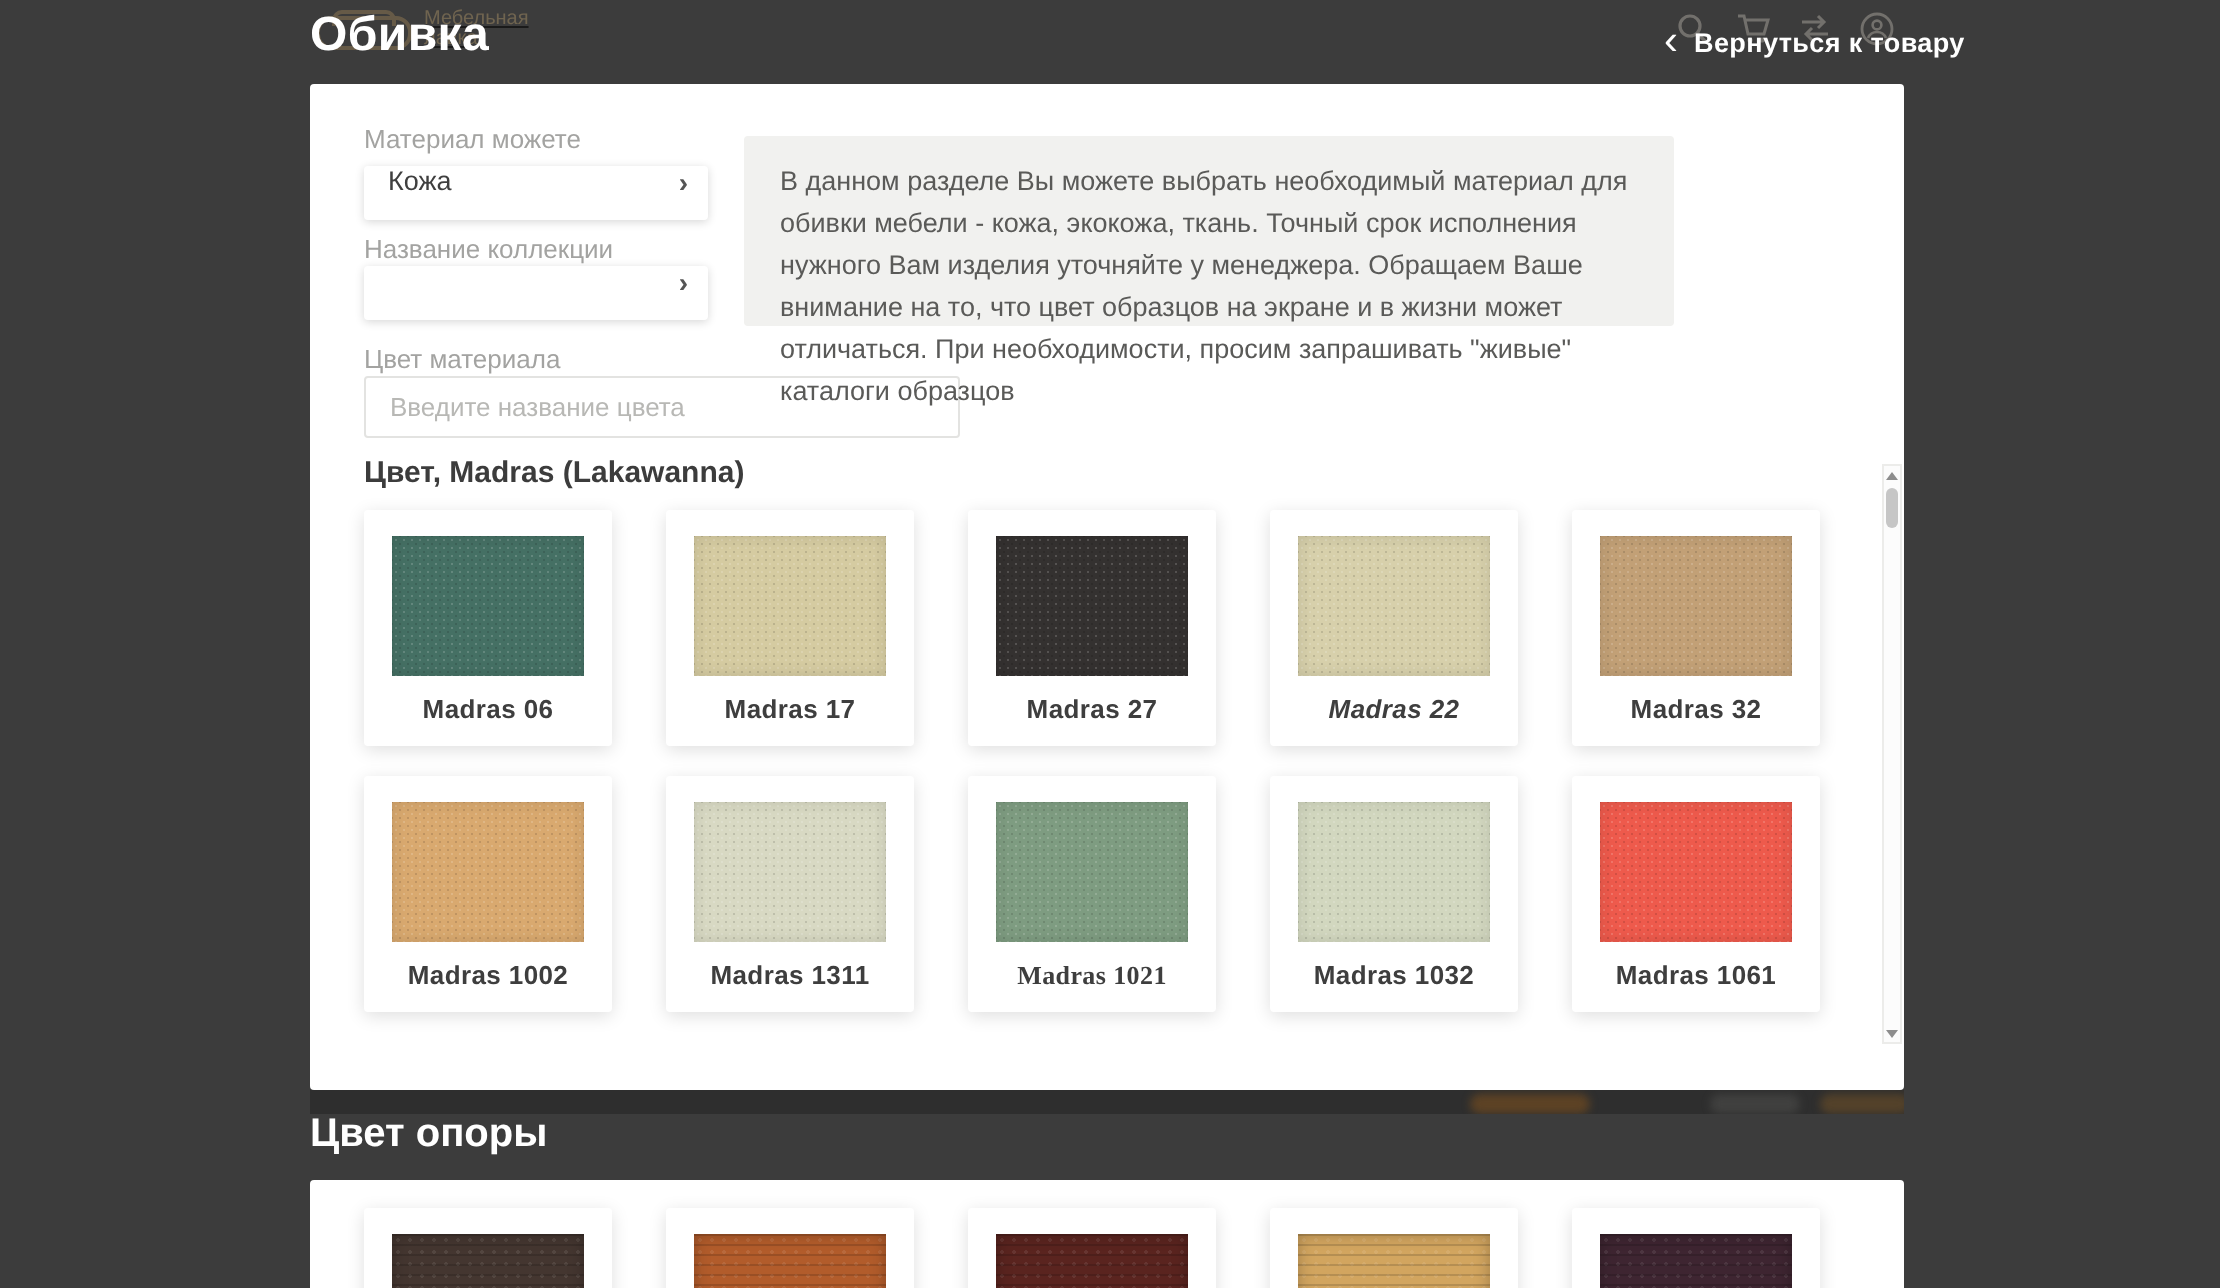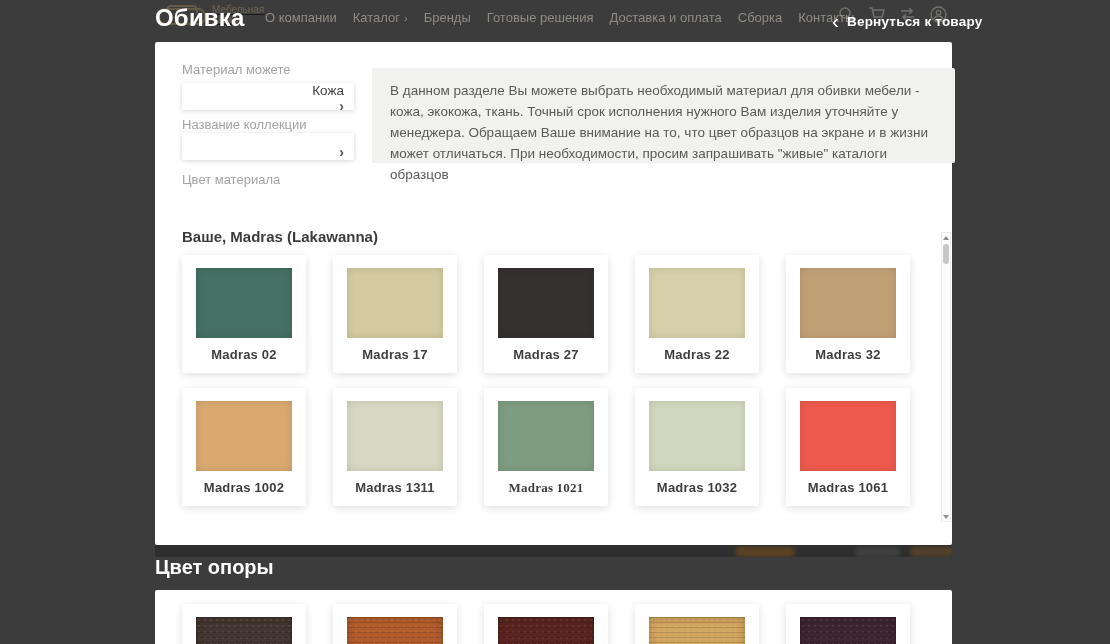--- a/index.html
+++ b/index.html
@@ -22,27 +22,27 @@
   
   .page-title { position:absolute; left:155px; top:4px; color:#fff; font-size:24px; font-weight:600; letter-spacing:.2px; }
   .back-btn { position:absolute; left:832px; top:12px; display:flex; align-items:center; color:#fff; cursor:pointer; }
   .back-chevron { font-size:21px; line-height:18px; font-weight:400; margin-right:8px; }
   .back-label { font-size:13.5px; font-weight:600; letter-spacing:.2px; }
 
   
   .modal { position:absolute; left:155px; top:42px; width:797px; height:503px; background:#fff; border-radius:2px; }
   .fld-label { position:absolute; left:27px; font-size:13px; color:#a3a3a1; }
   .sel { position:absolute; left:27px; width:172px; height:27px; background:#fff; border-radius:2px;
-         box-shadow:0 1px 5px rgba(0,0,0,.16); display:flex; align-items:flex-end; padding:0 10px 0 12px; cursor:pointer;flex-direction:column; }
+         box-shadow:0 1px 5px rgba(0,0,0,.16); display:flex; align-items:flex-start; padding:0 10px 0 12px; cursor:pointer; }
   .sel-value { flex:1; font-size:13.5px; color:#3f3f3f; }
   .sel-caret { font-size:14px; color:#555; font-weight:700; }
   .txt-input { position:absolute; left:27px; top:146px; width:298px; height:31px; border:1px solid #e3e3e1; border-radius:2px;
                font-family:"Liberation Sans",sans-serif; font-size:13px; color:#3f3f3f; padding:0 12px; outline:none; }
   .txt-input::placeholder { color:#b8b8b5; }
-  .info-box { position:absolute; left:217px; top:26px; width:583px; height:95px; background:#f1f1ef; border-radius:2px;
+  .info-box { position:absolute; left:217px; top:26px; width:465px; height:95px; background:#f1f1ef; border-radius:2px;
               padding:13px 18px; font-size:13.5px; line-height:1.55; color:#5a5a58; }
   .group-title { position:absolute; left:27px; top:186px; font-size:15px; font-weight:700; color:#3c3c3c; }
 
   .grid { position:absolute; left:27px; top:213px; width:728px; }
   .card { position:absolute; width:124px; height:118px; background:#fff; box-shadow:0 2px 9px rgba(0,0,0,.13);
           border-radius:2px; text-align:center; cursor:pointer; }
   .swatch-img { width:96px; height:70px; margin:13px auto 0; }
   .leather { background-color:var(--c);
              background-image:
                radial-gradient(rgba(255,255,255,.16) 14%, transparent 16%),
@@ -80,29 +80,20 @@
 <div class="stage">
 
   <div class="site-header">
     <div class="logo">
       <div class="logo-sofa"></div>
       <div class="logo-text">
         <div>Мебельная</div>
         <div>лавка</div>
       </div>
     </div>
-    <nav class="nav">
-        <span class="nav-item">О компании</span>
-        <span class="nav-item">Каталог<span class="nav-caret">›</span></span>
-        <span class="nav-item">Бренды</span>
-        <span class="nav-item">Готовые решения</span>
-        <span class="nav-item">Доставка и оплата</span>
-        <span class="nav-item">Сборка</span>
-        <span class="nav-item">Контакты</span>
-      </nav>
     <div class="hdr-icons">
       <span>
         <svg width="16" height="16" viewBox="0 0 16 16">
             <circle cx="7" cy="7" r="5" fill="none" stroke="#a9a49c" stroke-width="1.6"></circle>
             <line x1="10.5" y1="10.5" x2="15" y2="15" stroke="#a9a49c" stroke-width="1.6"></line>
           </svg>
       </span>
       <span>
         <svg width="17" height="16" viewBox="0 0 17 16">
             <path d="M1 2h3l2 9h8l2-7H5" fill="none" stroke="#a9a49c" stroke-width="1.5"></path>
@@ -139,39 +130,40 @@
       <span class="sel-caret">›</span>
     </div>
 
     <div class="fld-label" style="top:75px">Название коллекции</div>
     <div class="sel" style="top:91px">
       <span class="sel-value"></span>
       <span class="sel-caret">›</span>
     </div>
 
     <div class="fld-label" style="top:130px">Цвет материала</div>
+    <input class="txt-input" type="text" placeholder="Введите название цвета" style="">
 
     <div class="info-box">В данном разделе Вы можете выбрать необходимый материал для обивки мебели - кожа, экокожа, ткань. Точный срок исполнения нужного Вам изделия уточняйте у менеджера. Обращаем Ваше внимание на то, что цвет образцов на экране и в жизни может отличаться. При необходимости, просим запрашивать "живые" каталоги образцов</div>
 
-    <div class="group-title">Ваше, Madras (Lakawanna)</div>
+    <div class="group-title">Цвет, Madras (Lakawanna)</div>
 
     <div class="grid">
         <div class="card" style="left: 0px; top: 0px;">
           <div class="swatch-img leather" style="--c: #457064;"></div>
-          <div class="card-label">Madras 02</div>
+          <div class="card-label">Madras 06</div>
         </div>
         <div class="card" style="left: 151px; top: 0px;">
           <div class="swatch-img leather" style="--c: #d5cba1;"></div>
           <div class="card-label">Madras 17</div>
         </div>
         <div class="card" style="left: 302px; top: 0px;">
           <div class="swatch-img leather" style="--c: #343130;"></div>
           <div class="card-label">Madras 27</div>
         </div>
-        <div class="card" style="left: 453px; top: 0px;">
+        <div class="card" style="left: 453px; top: 0px; font-style: italic;">
           <div class="swatch-img leather" style="--c: #d7d0ab;"></div>
           <div class="card-label">Madras 22</div>
         </div>
         <div class="card" style="left: 604px; top: 0px;">
           <div class="swatch-img leather" style="--c: #c2a076;"></div>
           <div class="card-label">Madras 32</div>
         </div>
         <div class="card" style="left: 0px; top: 133px; text-align: center;">
           <div class="swatch-img leather" style="--c: #d9a96f;"></div>
           <div class="card-label">Madras 1002</div>

